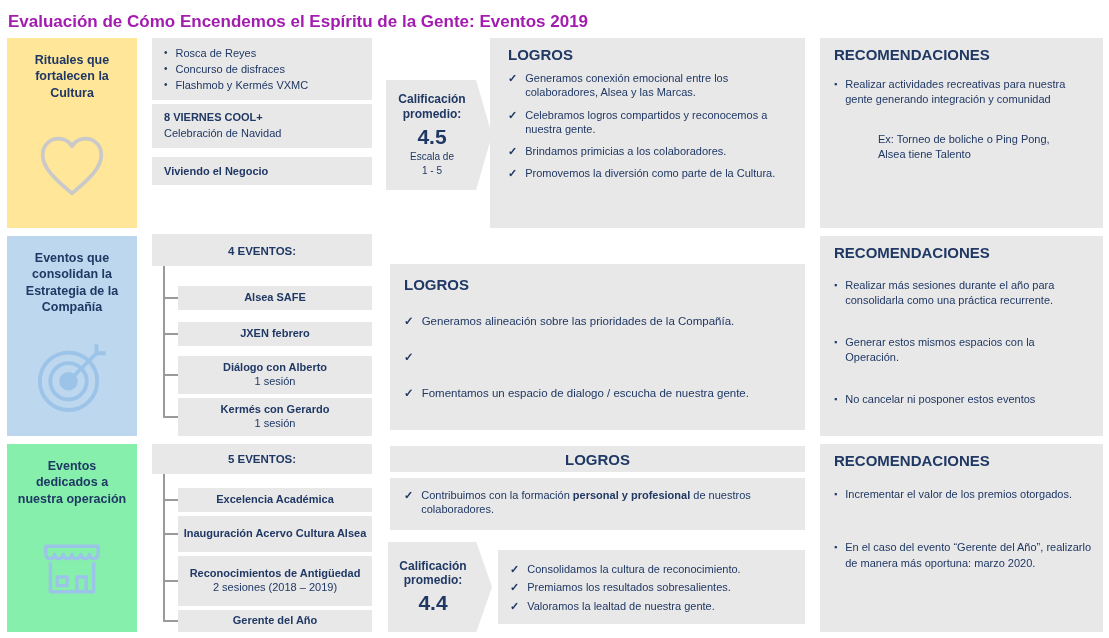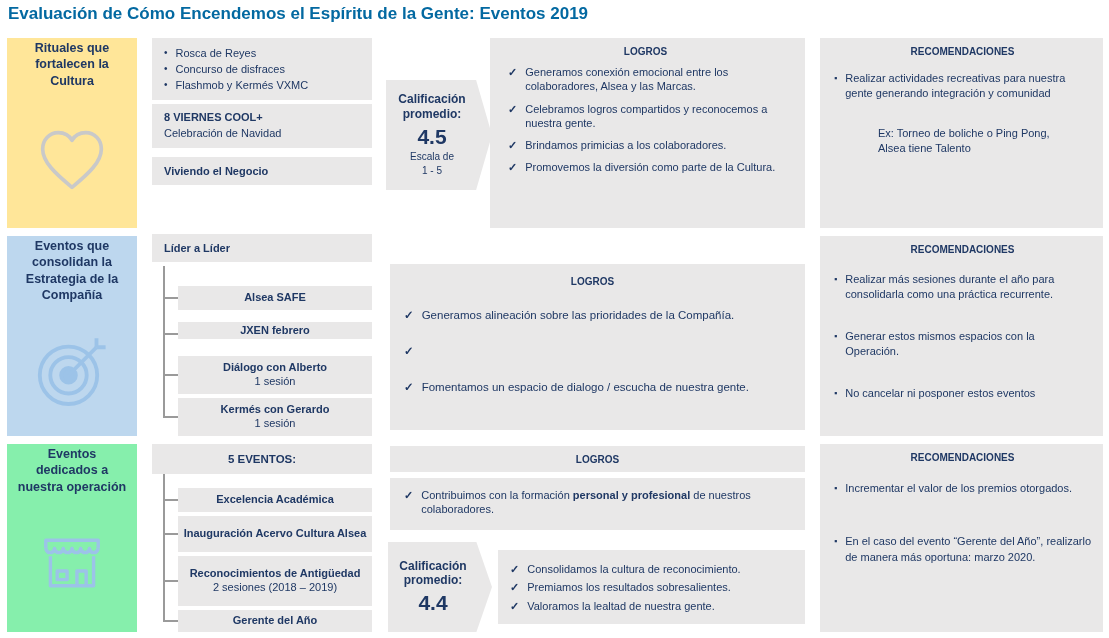--- a/index.html
+++ b/index.html
@@ -1,29 +1,29 @@
 <!DOCTYPE html>
 <html><head>
 <meta charset="utf-8">
 <style>
   * { margin:0; padding:0; box-sizing:border-box; }
   body { background:#ffffff; font-family:"Liberation Sans", sans-serif; }
   .slide { position:relative; width:1109px; height:638px; background:#ffffff; color:#1f3864; overflow:hidden; }
-  .title { position:absolute; left:8px; top:4px; font-size:17px; font-weight:bold; color:#0369a1; }
+  .title { position:absolute; left:8px; top:12px; font-size:17px; font-weight:bold; color:#a21caf; }
 
   .row { position:absolute; left:0; width:1109px; }
   .row1 { top:38px; height:190px; }
   .row2 { top:236px; height:200px; }
   .row3 { top:444px; height:188px; }
 
   .cat { position:absolute; left:7px; top:0; width:130px; height:100%; display:flex; flex-direction:column; align-items:center; }
   .cat-yellow { background:#ffe699; }
   .cat-blue   { background:#bdd7ee; }
   .cat-green  { background:#86efac; }
-  .cat-label { font-weight:bold; font-size:12.5px; line-height:1.3; text-align:center; padding:2px 9px 0 9px; }
+  .cat-label { font-weight:bold; font-size:12.5px; line-height:1.3; text-align:center; padding:14px 9px 0 9px; }
   .cat-icon { flex:1; display:flex; align-items:center; justify-content:center; }
 
   .gbox { position:absolute; background:#e9e8e8; }
   .col2 { left:152px; width:220px; }
 
   .bullets { padding:8px 6px 4px 12px; }
   .b-item { display:flex; gap:8px; font-size:11px; line-height:1.45; }
   .b-item .dot { font-size:10px; }
 
   .viernes { padding:6px 6px 4px 12px; font-size:11px; line-height:1.45; }
@@ -35,21 +35,21 @@
   .trunk { position:absolute; left:163px; width:2px; background:#9a9a9a; }
   .stub  { position:absolute; left:163px; width:15px; height:2px; background:#9a9a9a; }
 
   .score-arrow { position:absolute; background:#e9e8e8; clip-path:polygon(0 0, 85% 0, 100% 50%, 85% 100%, 0 100%);
                  display:flex; flex-direction:column; align-items:center; justify-content:center;
                  text-align:center; padding-right:14px; z-index:2; }
   .score-label { font-size:12px; font-weight:bold; line-height:1.2; width:84px; }
   .score-value { font-size:21px; font-weight:bold; margin-top:4px; }
   .score-scale { font-size:10px; line-height:1.25; margin-top:2px; }
 
-  .box-title { text-align:center; font-weight:bold; font-size:10px; }
+  .box-title { text-align:left; font-weight:bold; font-size:15px; }
   .check-item { display:flex; gap:8px; font-size:11px; line-height:1.3; }
   .check-item .check { font-weight:bold; }
   .sq-item { display:flex; gap:8px; font-size:11px; line-height:1.4; }
   .sq-item .sq { font-size:9px; padding-top:1px; }
 
   
   .row1 .bullets  { top:0;    height:62px; }
   .row1 .viernes  { top:66px; height:44px; }
   .row1 .single1  { top:119px; height:28px; }
   .row1 .single2  { top:158px; height:28px;margin-top:38px; }
@@ -58,21 +58,21 @@
   .row1 .logros .box-title { margin-bottom:4px; }
   .row1 .logros .check-item { margin-top:8px; }
   .recom { left:820px; top:0; width:283px; padding:8px 12px 6px 14px; }
   .row1 .recom { height:190px; }
   .row1 .recom .sq-item { margin-top:14px; }
   .example { font-size:11px; line-height:1.4; margin-top:24px; padding-left:44px; padding-right:16px; }
 
   
   .row2 .ev-header { left:152px; top:0; width:220px; height:30px; }
   .row2 .e0 { top:50px;  height:24px; }
-  .row2 .e1 { top:86px;  height:17px; }
+  .row2 .e1 { top:86px;  height:24px; }
   .row2 .e2 { top:120px; height:38px; }
   .row2 .e3 { top:162px; height:38px; }
   .row2 .trunk { top:30px; height:151px; }
   .row2 .s0 { top:61px; } .row2 .s1 { top:97px; } .row2 .s2 { top:138px; } .row2 .s3 { top:180px; }
   .row2 .logros { left:390px; top:28px; width:415px; height:166px; padding:12px 24px 6px 14px; }
   .row2 .logros .check-item { font-size:11.5px; margin-top:21px; }
   .row2 .recom { height:200px; }
   .row2 .recom .sq-item { margin-top:17px; }
 
   
@@ -185,20 +185,23 @@
         <svg width="84" height="84" viewBox="0 0 24 24" fill="none" stroke="#9cc3e8" stroke-width="1.1">
           <circle cx="11" cy="13.5" r="8.2"></circle>
           <circle cx="11" cy="13.5" r="5.2"></circle>
           <circle cx="11" cy="13.5" r="2.1" fill="#9cc3e8"></circle>
           <line x1="11" y1="13.5" x2="19" y2="5.5"></line>
           <path d="M19 5.5 L19 2.9 M19 5.5 L21.6 5.5"></path>
         </svg>
       </div>
     </div>
 
+    <div class="gbox ev-header">
+      <span>4 EVENTOS:</span>
+    </div>
 
     <div class="trunk"></div>
     <div class="stub s0"></div>
     <div class="stub s1"></div>
     <div class="stub s2"></div>
     <div class="stub s3"></div>
 
     <div class="gbox sub e0">
       <div class="ev-name">Alsea SAFE</div>
     </div>

